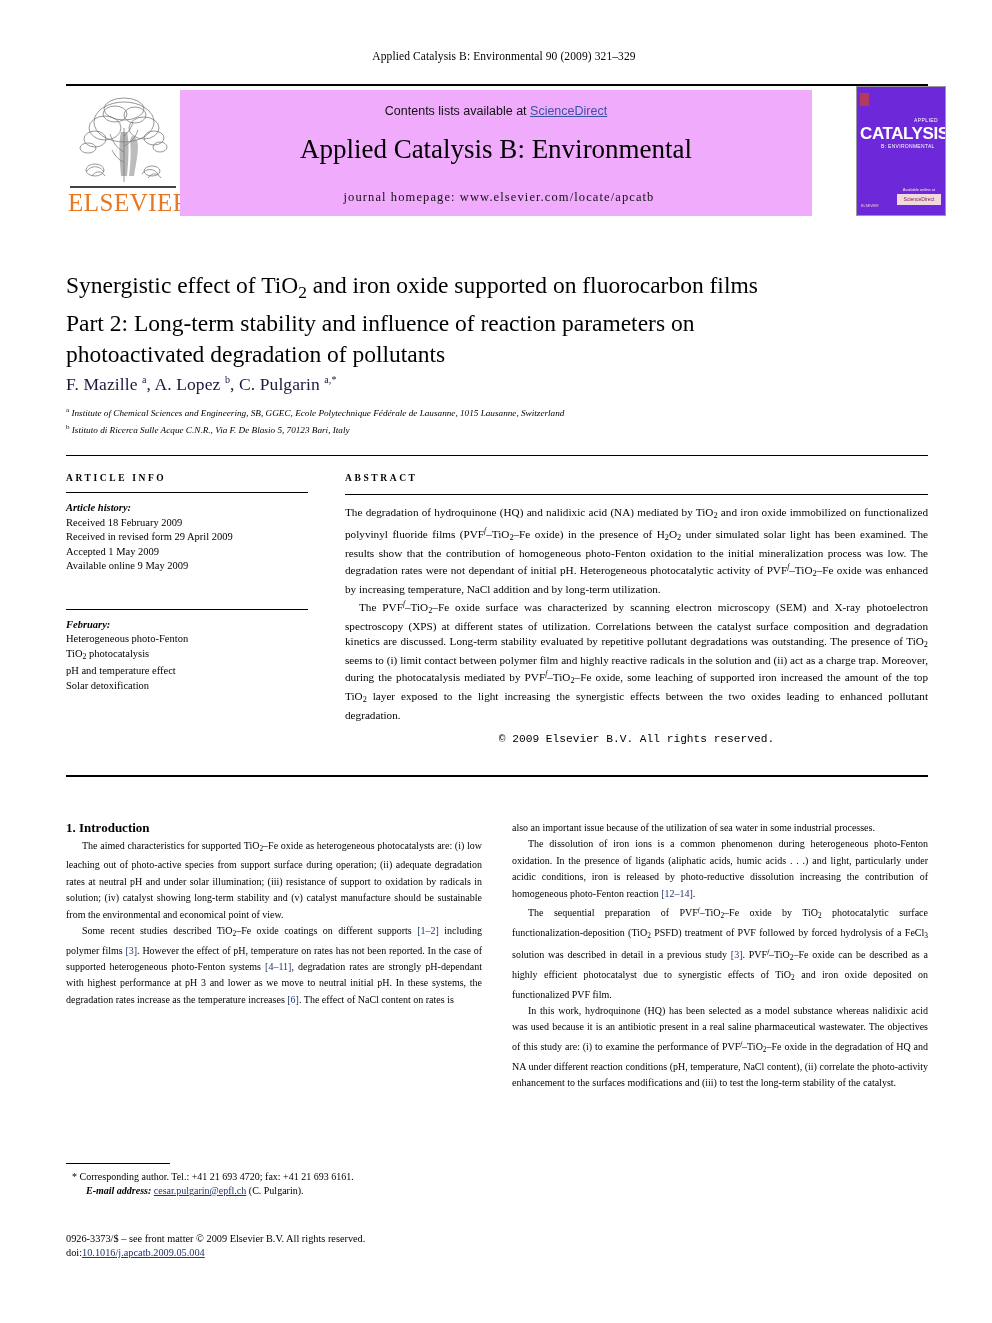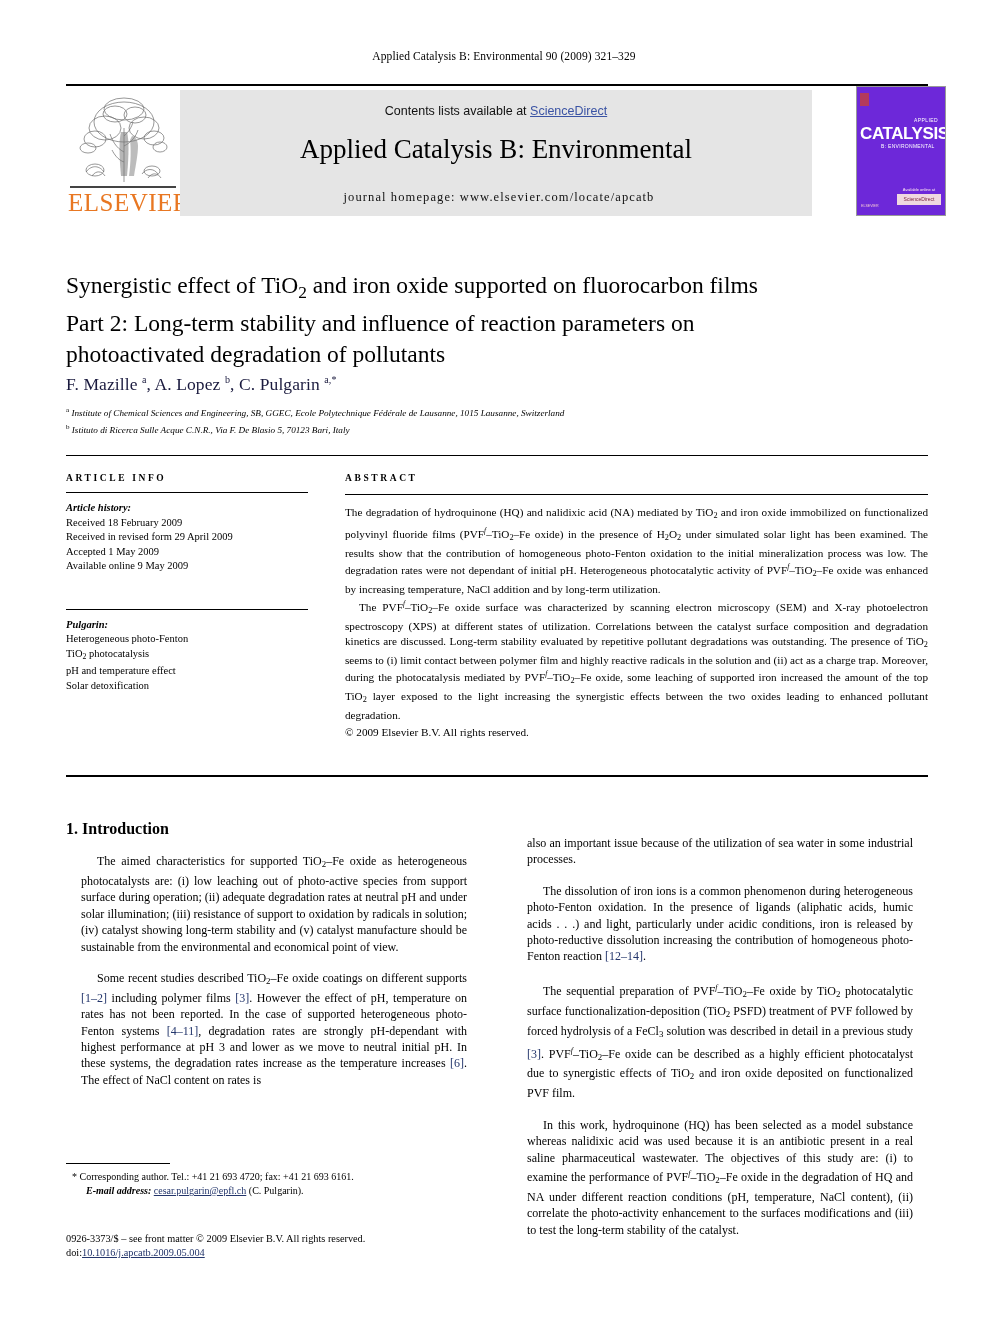--- a/index.html
+++ b/index.html
@@ -78,21 +78,21 @@
     letter-spacing: 0.5px;
     color: #E87722;
     line-height: 26px;
   }
 
   .banner {
     position: absolute;
     left: 114px; top: 6px;
     width: 632px;
     height: 126px;
-    background: #e5e5e5;
+    background: #f0abfc;
   }
   .banner-contents {
     position: absolute;
     left: 0; top: 14px;
     width: 632px;
     text-align: center;
     font-family: "Liberation Sans", sans-serif;
     font-size: 12.5px;
     color: #111;
   }
@@ -286,51 +286,51 @@
   .kw-gap { height: 26px; }
   .abs-p {
     font-family: "Liberation Serif", serif;
     font-size: 11.2px;
     line-height: 14.6px;
     text-align: justify;
     margin: 0;
   }
   .abs-p + .abs-p { text-indent: 14px; margin-top: 1px; }
   .abs-copy {
-    font-family: Liberation Serif, serif;
+    font-family: Liberation Mono, monospace;
     font-size: 11.2px;
     line-height: 14.6px;
-    text-align: left;
-    margin-top: 3px;
+    text-align: center;
+    margin-top: 10px;
     font-weight: 500;
   }
 
   
   .body-left {
     position: absolute;
     left: 66px; top: 820px;
     width: 416px;
   }
   .body-right {
     position: absolute;
     left: 512px; top: 820px;
     width: 416px;
   }
   .h1 {
     font-family: "Liberation Serif", serif;
-    font-size: 16px;
+    font-size: 13px;
     font-weight: bold;
     margin: 0 0 2px 0;
   }
   .bp {
     font-family: "Liberation Serif", serif;
-    font-size: 12px;
+    font-size: 10px;
     line-height: 16.4px;
     text-align: justify;
-    margin: 15px;
+    margin: 0;
     text-indent: 16px;
     hyphens: auto;
   }
   .bp.first { text-indent: 16px; }
   .ref { color: #23356b; }
 
   
   .fn-rule {
     position: absolute;
     left: 66px; top: 1163px;
@@ -440,21 +440,21 @@
   <div class="info-col">
     <div class="sec-head">ARTICLE INFO</div>
     <div class="hr-thin"></div>
     <div class="meta-title">Article history:</div>
     <div class="meta-line">Received 18 February 2009</div>
     <div class="meta-line">Received in revised form 29 April 2009</div>
     <div class="meta-line">Accepted 1 May 2009</div>
     <div class="meta-line">Available online 9 May 2009</div>
     <div class="kw-gap"></div>
     <div class="hr-thin"></div>
-    <div class="meta-title">Pulgarin:</div>
+    <div class="meta-title">February:</div>
     <div class="meta-line">Heterogeneous photo-Fenton</div>
     <div class="meta-line">TiO<sub>2</sub> photocatalysis</div>
     <div class="meta-line">pH and temperature effect</div>
     <div class="meta-line">Solar detoxification</div>
   </div>
 
   <div class="abs-col">
     <div class="sec-head">ABSTRACT</div>
     <div class="hr-abs"></div>
     <p class="abs-p">The degradation of hydroquinone (HQ) and nalidixic acid (NA) mediated by TiO<sub>2</sub> and iron oxide immobilized on functionalized polyvinyl fluoride films (PVF<sup class="sm"><i>f</i></sup>–TiO<sub>2</sub>–Fe oxide) in the presence of H<sub>2</sub>O<sub>2</sub> under simulated solar light has been examined. The results show that the contribution of homogeneous photo-Fenton oxidation to the initial mineralization process was low. The degradation rates were not dependant of initial pH. Heterogeneous photocatalytic activity of PVF<sup class="sm"><i>f</i></sup>–TiO<sub>2</sub>–Fe oxide was enhanced by increasing temperature, NaCl addition and by long-term utilization.</p>

